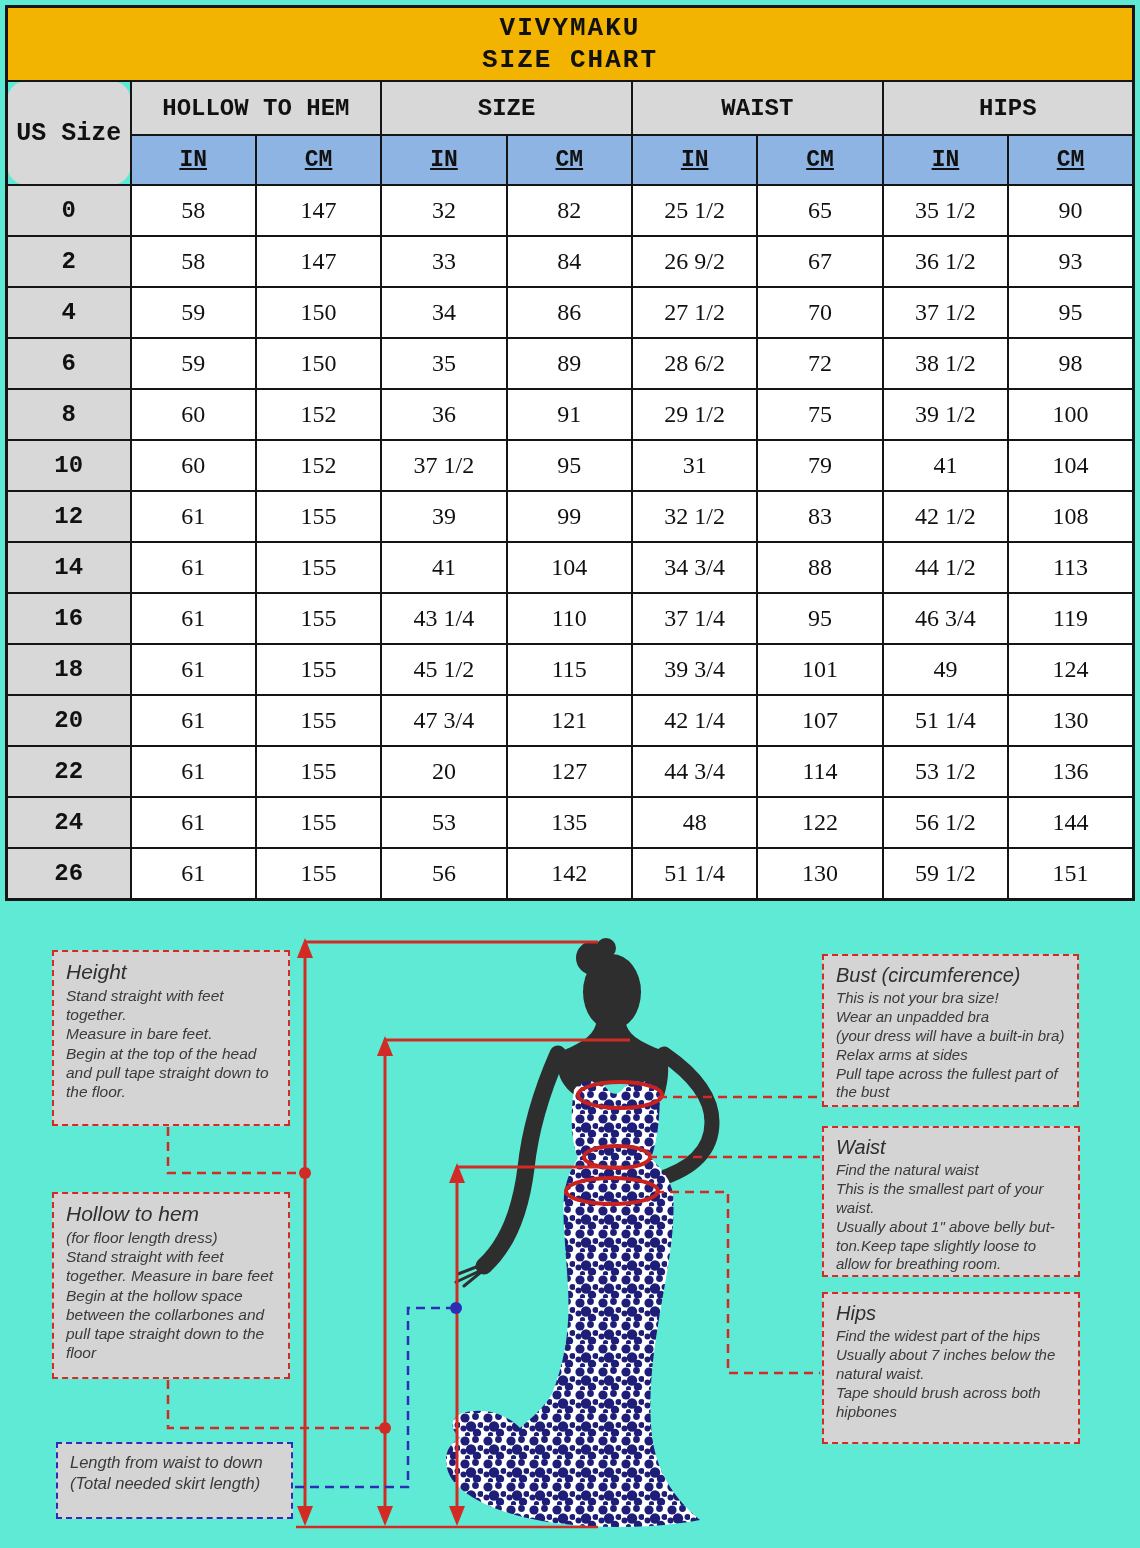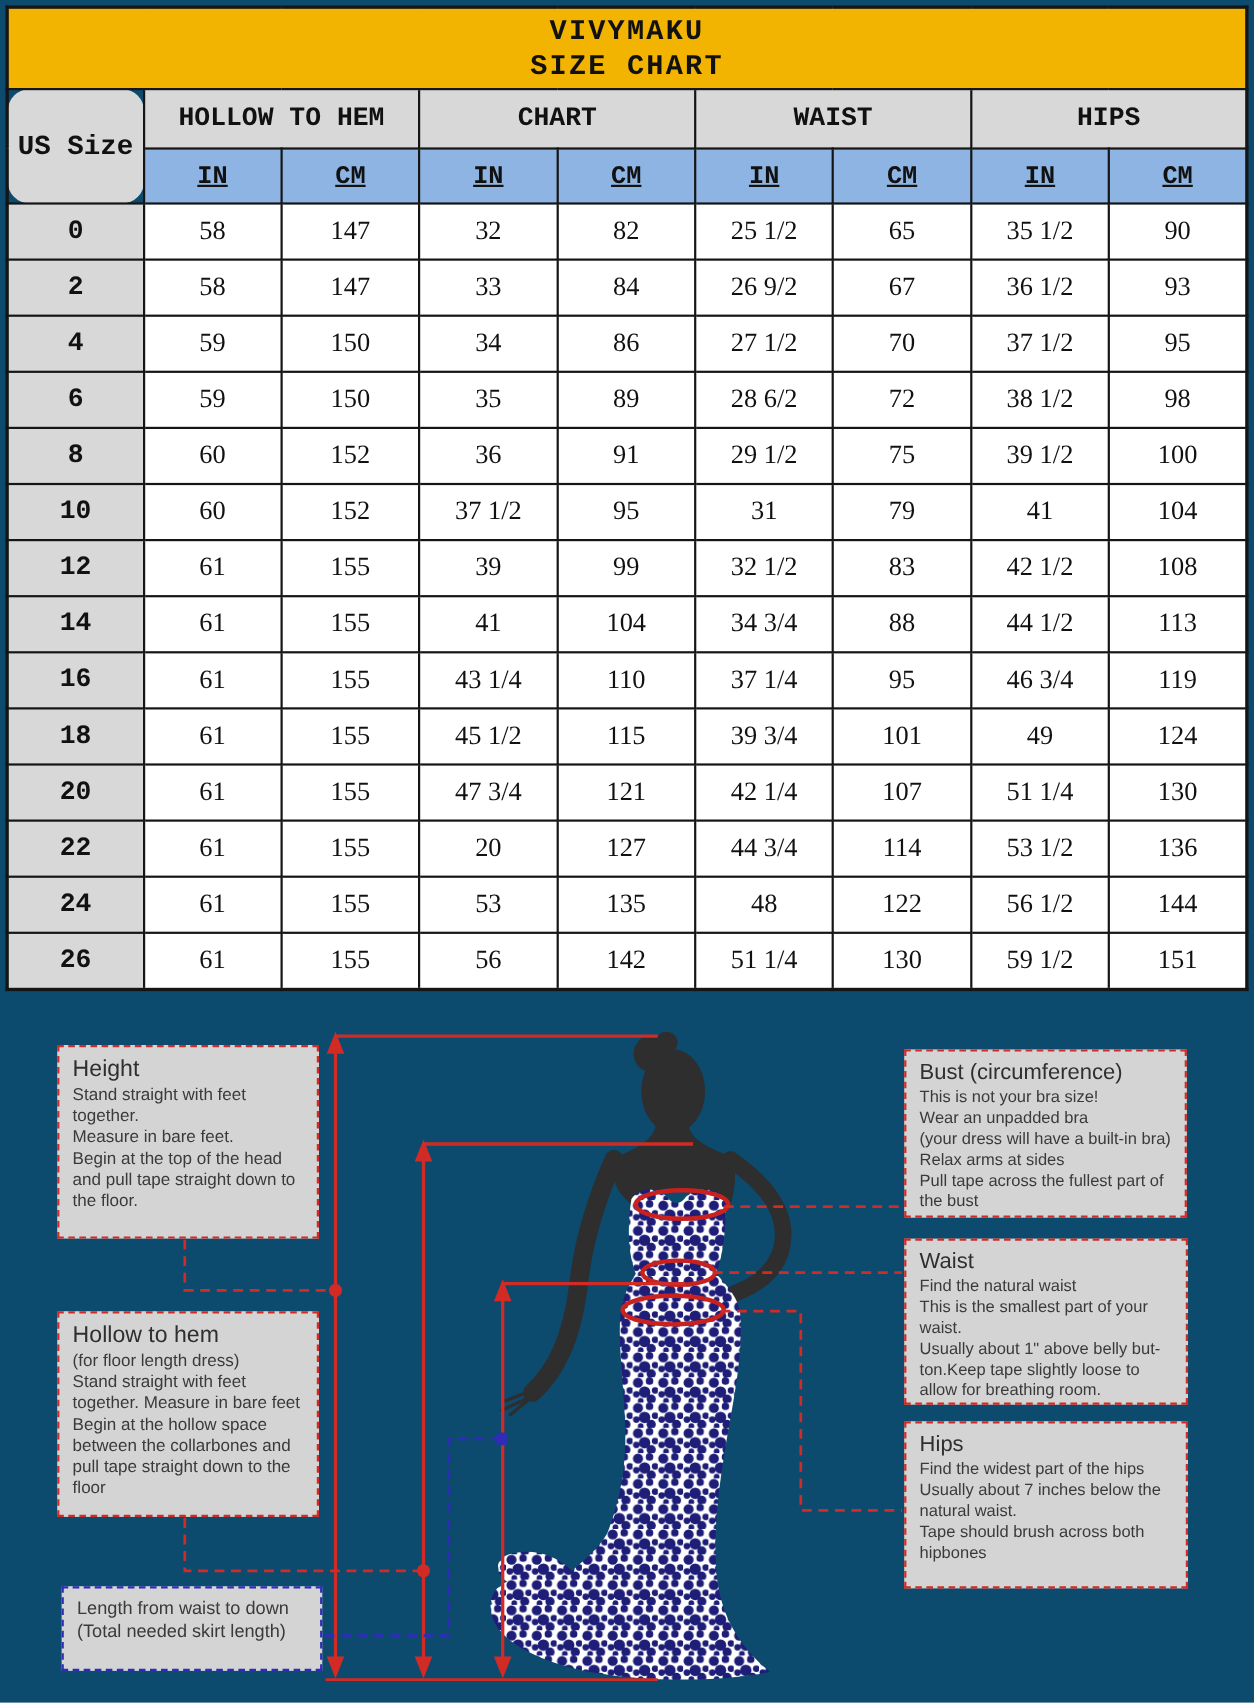--- a/index.html
+++ b/index.html
@@ -1,41 +1,41 @@
 <!DOCTYPE html>
 <html style="--banner-bg: #F2B400; --header-gray: #D8D8D8; --unit-blue: #8DB4E2; --size-col-gray: #D8D8D8; --border-black: #151515; --note-box-gray: #D4D4D4; --guide-red: #D22B25; --guide-blue: #2D2DB8; --figure-dark: #2E2E2E; --dress-navy: #1E1E78;"><head>
 <meta charset="utf-8">
 <style>
   :root{
     --banner-bg:#F2B400; --header-gray:#D8D8D8; --unit-blue:#8DB4E2;
     --size-col-gray:#D8D8D8; --border-black:#151515; --note-box-gray:#D4D4D4;
     --guide-red:#D22B25; --guide-blue:#2D2DB8; --figure-dark:#2E2E2E; --dress-navy:#1E1E78;
   }
   html,body{margin:0;padding:0;background:#fff;}
-  .page{position:relative;width:1140px;height:1548px;background:#0c4a6e;overflow:hidden;
+  .page{position:relative;width:1140px;height:1548px;background:#5eead4;overflow:hidden;
         font-family:"Liberation Sans",sans-serif;}
 
   
   .chart-table{position:absolute;top:5px;left:5px;width:1130px;border-collapse:collapse;
                table-layout:fixed;font-family:"Liberation Mono",monospace;}
   .chart-table col.c-size{width:124px;}
   .chart-table td,.chart-table th{border:2px solid var(--border-black);text-align:center;
                vertical-align:middle;padding:0;}
   .chart-table{border:3px solid var(--border-black);}
   .banner{background:var(--banner-bg);height:72px;}
   .banner .t1,.banner .t2{font-weight:bold;font-size:26px;letter-spacing:2px;color:#111;
                line-height:1.25;}
   th.group{background:var(--header-gray);height:52px;font-size:24px;font-weight:bold;color:#111;}
   th.corner{background:var(--header-gray);font-size:25px;font-weight:bold;color:#111;border-radius:20px;}
   th.unit{background:var(--unit-blue);height:48px;font-size:23px;font-weight:bold;color:#111;text-decoration:underline;}
   th.size-cell{background:var(--size-col-gray);height:49px;font-size:24px;font-weight:bold;color:#111;}
   td.val{background:#fff;font-family:"Liberation Serif",serif;font-size:24px;color:#111;}
 
   
-  .diagram{position:absolute;top:930px;left:0;width:1060px;height:618px;}
+  .diagram{position:absolute;top:930px;left:0;width:1060px;height:618px;font-style:italic;}
   .diagram svg{position:absolute;top:0;left:0;}
   .note{position:absolute;background:var(--note-box-gray);border:2.5px dashed var(--guide-red);
         color:#3a3a3a;padding:8px 12px;box-sizing:border-box;}
   .note.blue{border-color:var(--guide-blue);}
   .note .nt{font-size:21px;color:#2f2f2f;margin:0 0 2px 0;}
   .note .nb{font-size:15.5px;line-height:1.24;white-space:pre-line;}
   .note.rt .nt{font-size:20px;}
   .note.rt .nb{font-size:15px;line-height:1.26;}
   #box-height{left:52px;top:20px;width:238px;height:176px;}
   #box-hollow{left:52px;top:262px;width:238px;height:187px;}
@@ -65,21 +65,21 @@
     <thead>
       <tr>
         <td class="banner" colspan="9">
           <div class="t1">VIVYMAKU</div>
           <div class="t2">SIZE CHART</div>
         </td>
       </tr>
       <tr>
         <th class="corner" rowspan="2">US Size</th>
         <th class="group" colspan="2">HOLLOW TO HEM</th>
-        <th class="group" colspan="2">CHART</th>
+        <th class="group" colspan="2">SIZE</th>
         <th class="group" colspan="2">WAIST</th>
         <th class="group" colspan="2">HIPS</th>
       </tr>
       <tr>
         <th class="unit">IN</th>
         <th class="unit">CM</th>
         <th class="unit">IN</th>
         <th class="unit">CM</th>
         <th class="unit">IN</th>
         <th class="unit">CM</th>

